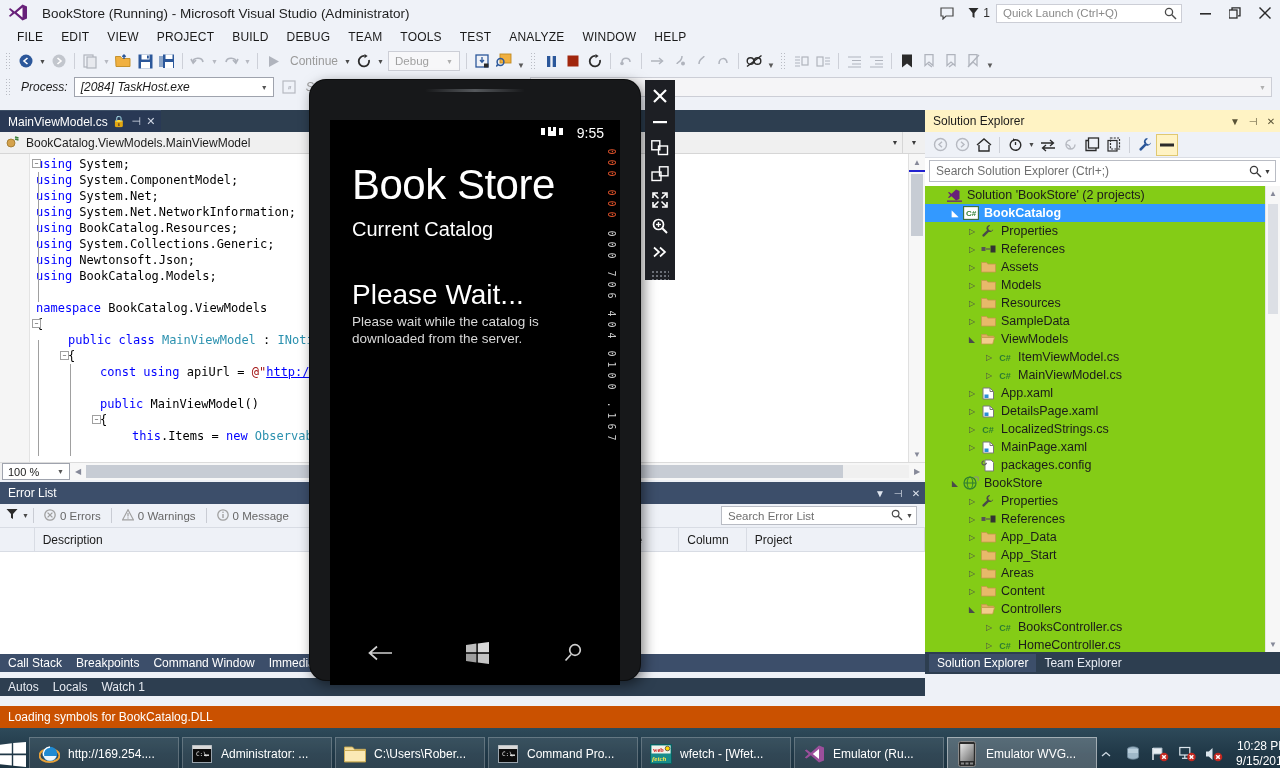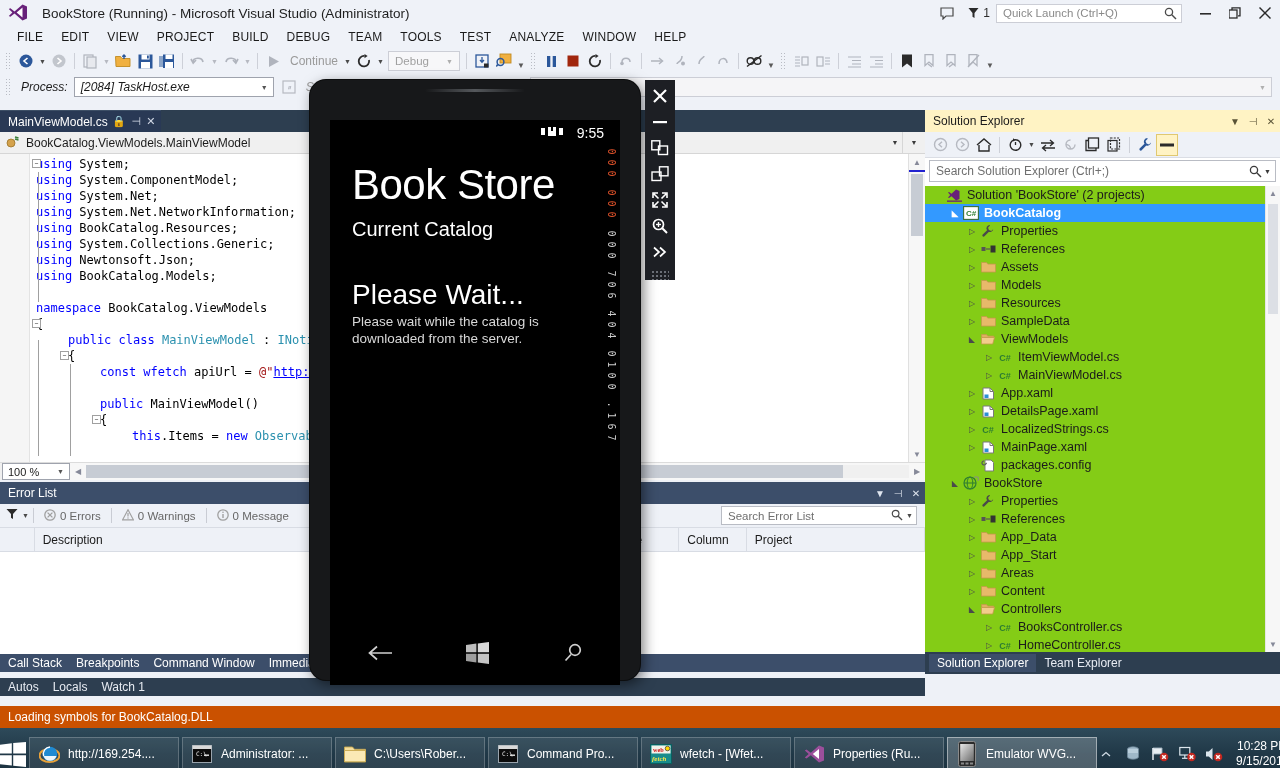--- a/index.html
+++ b/index.html
@@ -631,21 +631,21 @@
               <div class="cline" style="padding-left: 6px;"><span class="k-kw">using </span><span class="k-plain">System.Collections.Generic;</span></div>
               <div class="cline" style="padding-left: 6px;"><span class="k-kw">using </span><span class="k-plain">Newtonsoft.Json;</span></div>
               <div class="cline" style="padding-left: 6px;"><span class="k-kw">using </span><span class="k-plain">BookCatalog.Models;</span></div>
               <div class="cline" style="padding-left: 6px;"></div>
               <div class="cline" style="padding-left: 6px;"><span class="k-kw">namespace </span><span class="k-plain">BookCatalog.ViewModels</span></div>
               <div class="fold" style="top: 165px; left: 2px;">–</div>
               <div class="cline" style="padding-left: 6px;"><span class="k-plain">{</span></div>
               <div class="cline" style="padding-left: 38px;"><span class="k-kw">public class </span><span class="k-type">MainViewModel</span><span class="k-plain"> : </span><span class="k-type">INoti</span></div>
               <div class="fold" style="top: 197px; left: 30px;">–</div>
               <div class="cline" style="padding-left: 38px;"><span class="k-plain">{</span></div>
-              <div class="cline" style="padding-left: 70px;"><span class="k-kw">const wfetch </span><span class="k-plain">apiUrl = </span><span class="k-str">@"</span><span class="k-url">http:/</span></div>
+              <div class="cline" style="padding-left: 70px;"><span class="k-kw">const using </span><span class="k-plain">apiUrl = </span><span class="k-str">@"</span><span class="k-url">http:/</span></div>
               <div class="cline" style="padding-left: 70px;"></div>
               <div class="cline" style="padding-left: 70px;"><span class="k-kw">public </span><span class="k-plain">MainViewModel()</span></div>
               <div class="fold" style="top: 261px; left: 62px;">–</div>
               <div class="cline" style="padding-left: 70px;"><span class="k-plain">{</span></div>
               <div class="cline" style="padding-left: 102px;"><span class="k-kw">this</span><span class="k-plain">.Items = </span><span class="k-kw">new </span><span class="k-type">Observabl</span></div>
               <div class="foldline" style="left: 8px; top: 18px; height: 130px;"></div>
               <div class="foldline" style="left: 8px; top: 186px; height: 116px;"></div>
               <div class="foldline" style="left: 40px; top: 210px; height: 92px;"></div>
             </div>
         </div>
@@ -1302,21 +1302,21 @@
           </div>
           <div class="lbl">wfetch - [Wfet...</div>
         </div>
         <div class="tb-item">
           <div class="ic">
             <svg width="21" height="20" viewBox="0 0 21 20">
               <path d="M15 1.5 L20 3.5 L20 16.5 L15 18.5 L6.8 11.2 L2.5 14.6 L0.8 13.6 L4.7 10 L0.8 6.4 L2.5 5.4 L6.8 8.8 z" fill="#9b4f9b"></path>
               <path d="M15 5 L15 15 L8.8 10 z" fill="#fff"></path>
             </svg>
           </div>
-          <div class="lbl">Properties (Ru...</div>
+          <div class="lbl">Emulator (Ru...</div>
         </div>
         <div class="tb-item act">
           <div class="ic">
             <svg width="18" height="26" viewBox="0 0 18 26">
               <rect x="0.5" y="0.5" width="17" height="25" rx="2" fill="#2b2b2b" stroke="#8a8a8a" stroke-width="1"></rect>
               <rect x="2.2" y="3" width="13.6" height="17" fill="url(#g1)"></rect>
               <defs>
                 <linearGradient id="g1" x1="0" y1="0" x2="1" y2="1">
                   <stop offset="0" stop-color="#e8e8e8"></stop>
                   <stop offset="1" stop-color="#6a6a6a"></stop>

